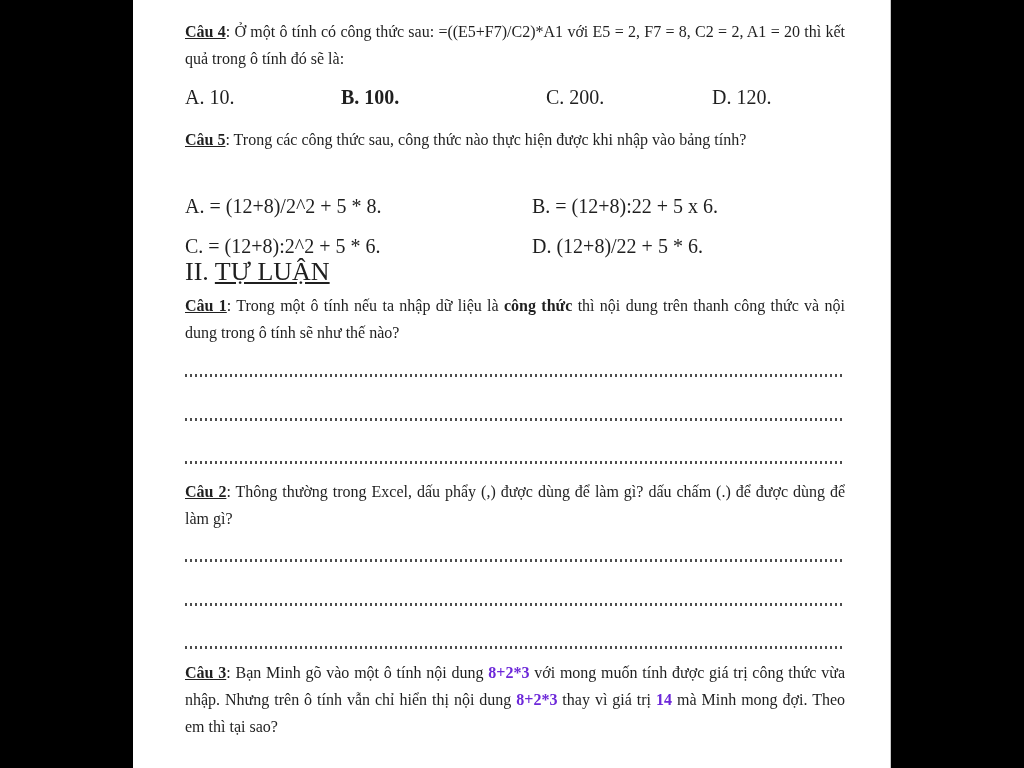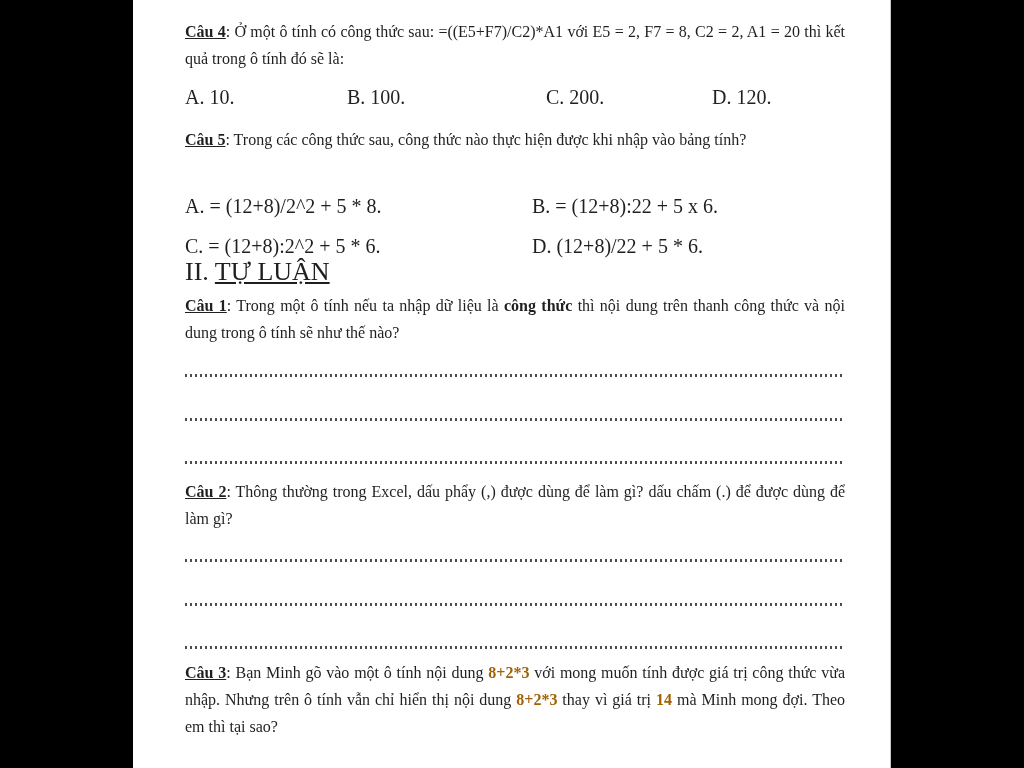--- a/index.html
+++ b/index.html
@@ -18,40 +18,40 @@
     overflow:hidden;
   }
   .blk {
     position:absolute; left:52px; width:660px;
     font-size:16px; line-height:27px;
     color:#1f1f1f;
     text-align:justify;
   }
   .qlabel { font-weight:bold; text-decoration:underline; }
   .boldterm { font-weight:bold; }
-  .blue { color:#a16207; font-weight:bold; }
+  .blue { color:#6d28d9; font-weight:bold; }
   .optrow { position:absolute; left:52px; width:660px; height:27px; font-size:20px; color:#1f1f1f; }
   .optrow span { position:absolute; top:0; white-space:nowrap; }
   .heading { font-size:26px; font-weight:normal; color:#1f1f1f; text-align:left; }
   .heading .underlined { text-decoration:underline; }
   .dotline {
     position:absolute; left:52px; width:660px; height:3px;
     background:repeating-linear-gradient(to right,#4d4d4d 0 2px,transparent 2px 5px);
   }
 </style>
 </head>
 <body>
 
 <div class="page">
 
   <p class="blk" style="top:18px; margin:0;"><span class="qlabel">Câu 4</span><span>: Ở một ô tính có công thức sau: =((E5+F7)/C2)*A1 với E5 = 2, F7 = 8, C2 = 2, A1 = 20 thì kết quả trong ô tính đó sẽ là:</span></p>
 
   <div class="optrow" style="top:86px;">
     <span style="left:0;">A. 10.</span>
-    <span style="left:162px;">B. 100.</span>
+    <span style="left:156px;font-weight:bold;">B. 100.</span>
     <span style="left:361px;">C. 200.</span>
     <span style="left:527px;">D. 120.</span>
   </div>
 
   <p class="blk" style="top:126px; margin:0;"><span class="qlabel">Câu 5</span><span>:  Trong các công thức sau, công thức nào thực hiện được khi nhập vào bảng tính?</span></p>
 
   <div class="optrow" style="top:195px;">
     <span style="left:0;">A. = (12+8)/2^2 + 5 * 8.</span>
     <span style="left:347px;">B. = (12+8):22 + 5 x 6.</span>
   </div>

